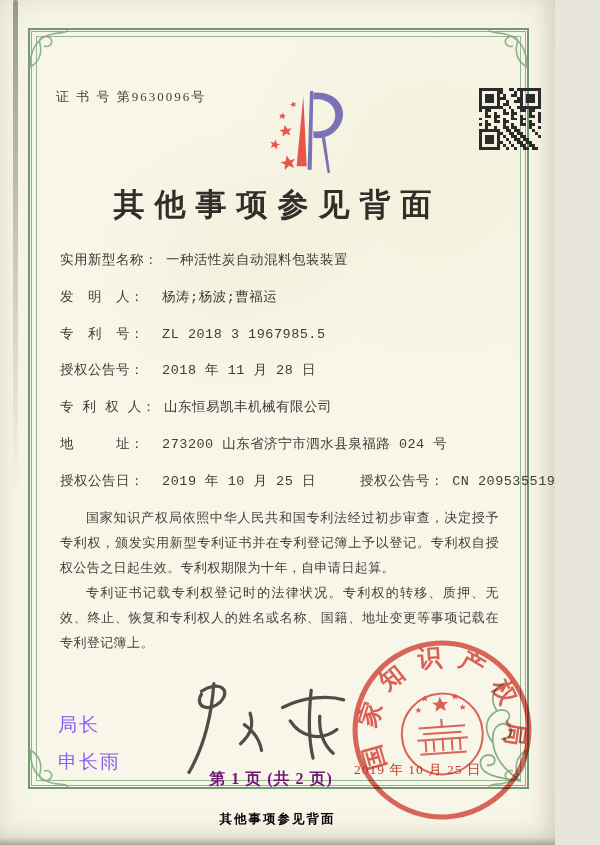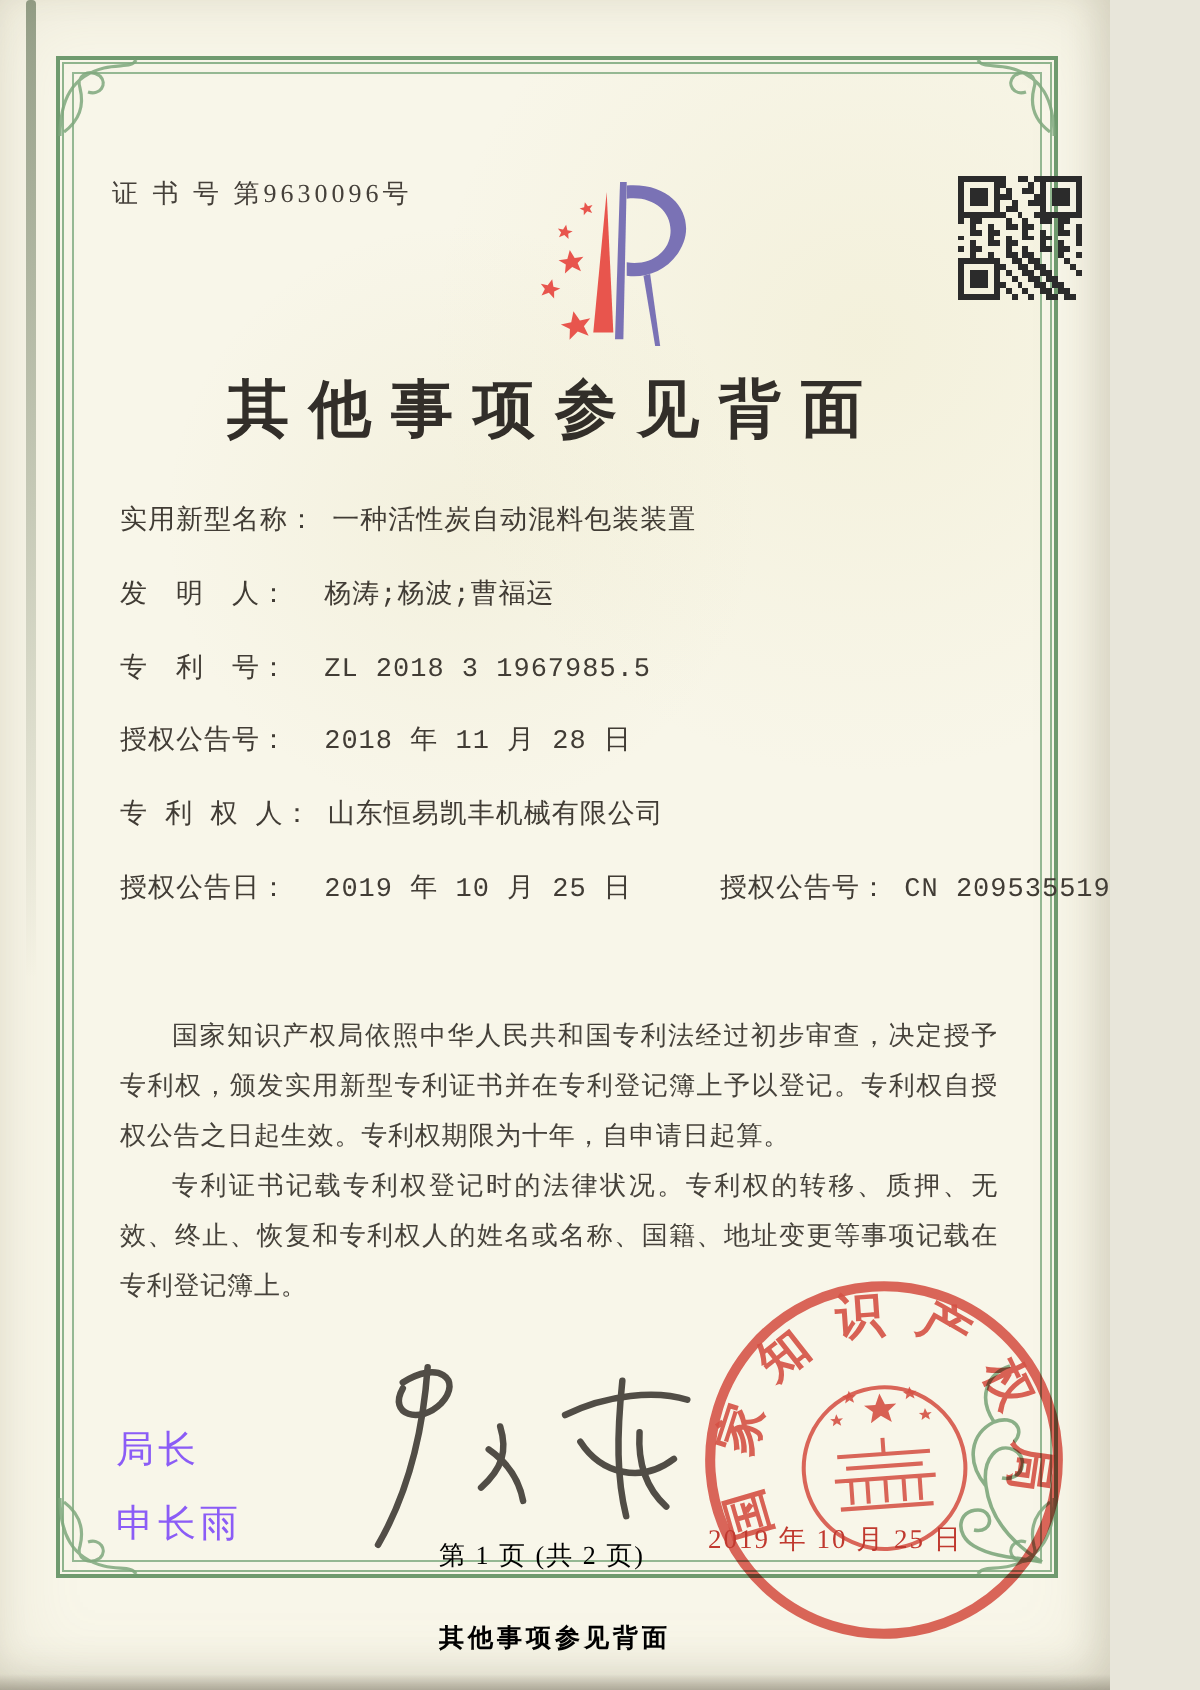--- a/index.html
+++ b/index.html
@@ -88,21 +88,21 @@
           transform:rotate(-4deg); mix-blend-mode:multiply; opacity:.92; }
   .seal svg { width:100%; height:100%; }
 
   .seal-date {
     position:absolute; left:354px; top:761px; width:160px;
     font-size:13.5px; color:#c0392f; letter-spacing:1px; white-space:nowrap;
   }
 
   .page-no {
     position:absolute; left:181px; top:769px; width:180px; text-align:center;
-    font-size:13px; color:#000000; letter-spacing:1px;
+    font-size:16px; color:#701a75; letter-spacing:1px;font-weight:bold;
   }
 
   .back-note {
     position:absolute; left:0; right:0; top:811px; text-align:center;
     font-size:12.5px; color:#000000; letter-spacing:2px;font-weight:bold;
   }
 </style>
 </head>
 <body>
 
@@ -621,20 +621,24 @@
       <span class="field-label">专　利　号：</span>
       <span class="field-value">ZL 2018 3 1967985.5</span>
     </div>
     <div class="field-row">
       <span class="field-label">授权公告号：</span>
       <span class="field-value">2018 年 11 月 28 日</span>
     </div>
     <div class="field-row">
       <span class="field-label">专 利 权 人：</span>
       <span class="field-value">山东恒易凯丰机械有限公司</span>
+    </div>
+    <div class="field-row">
+      <span class="field-label">地　　　址：</span>
+      <span class="field-value">273200 山东省济宁市泗水县泉福路 024 号</span>
     </div>
     <div class="field-row">
       <span class="field-label">授权公告日：</span>
       <span class="field-value">2019 年 10 月 25 日</span>
       <span class="grant-no">
         <span class="field-label" style="min-width:0">授权公告号：</span>
         <span class="field-value">CN 209535519 U</span>
       </span>
     </div>
   </div>

